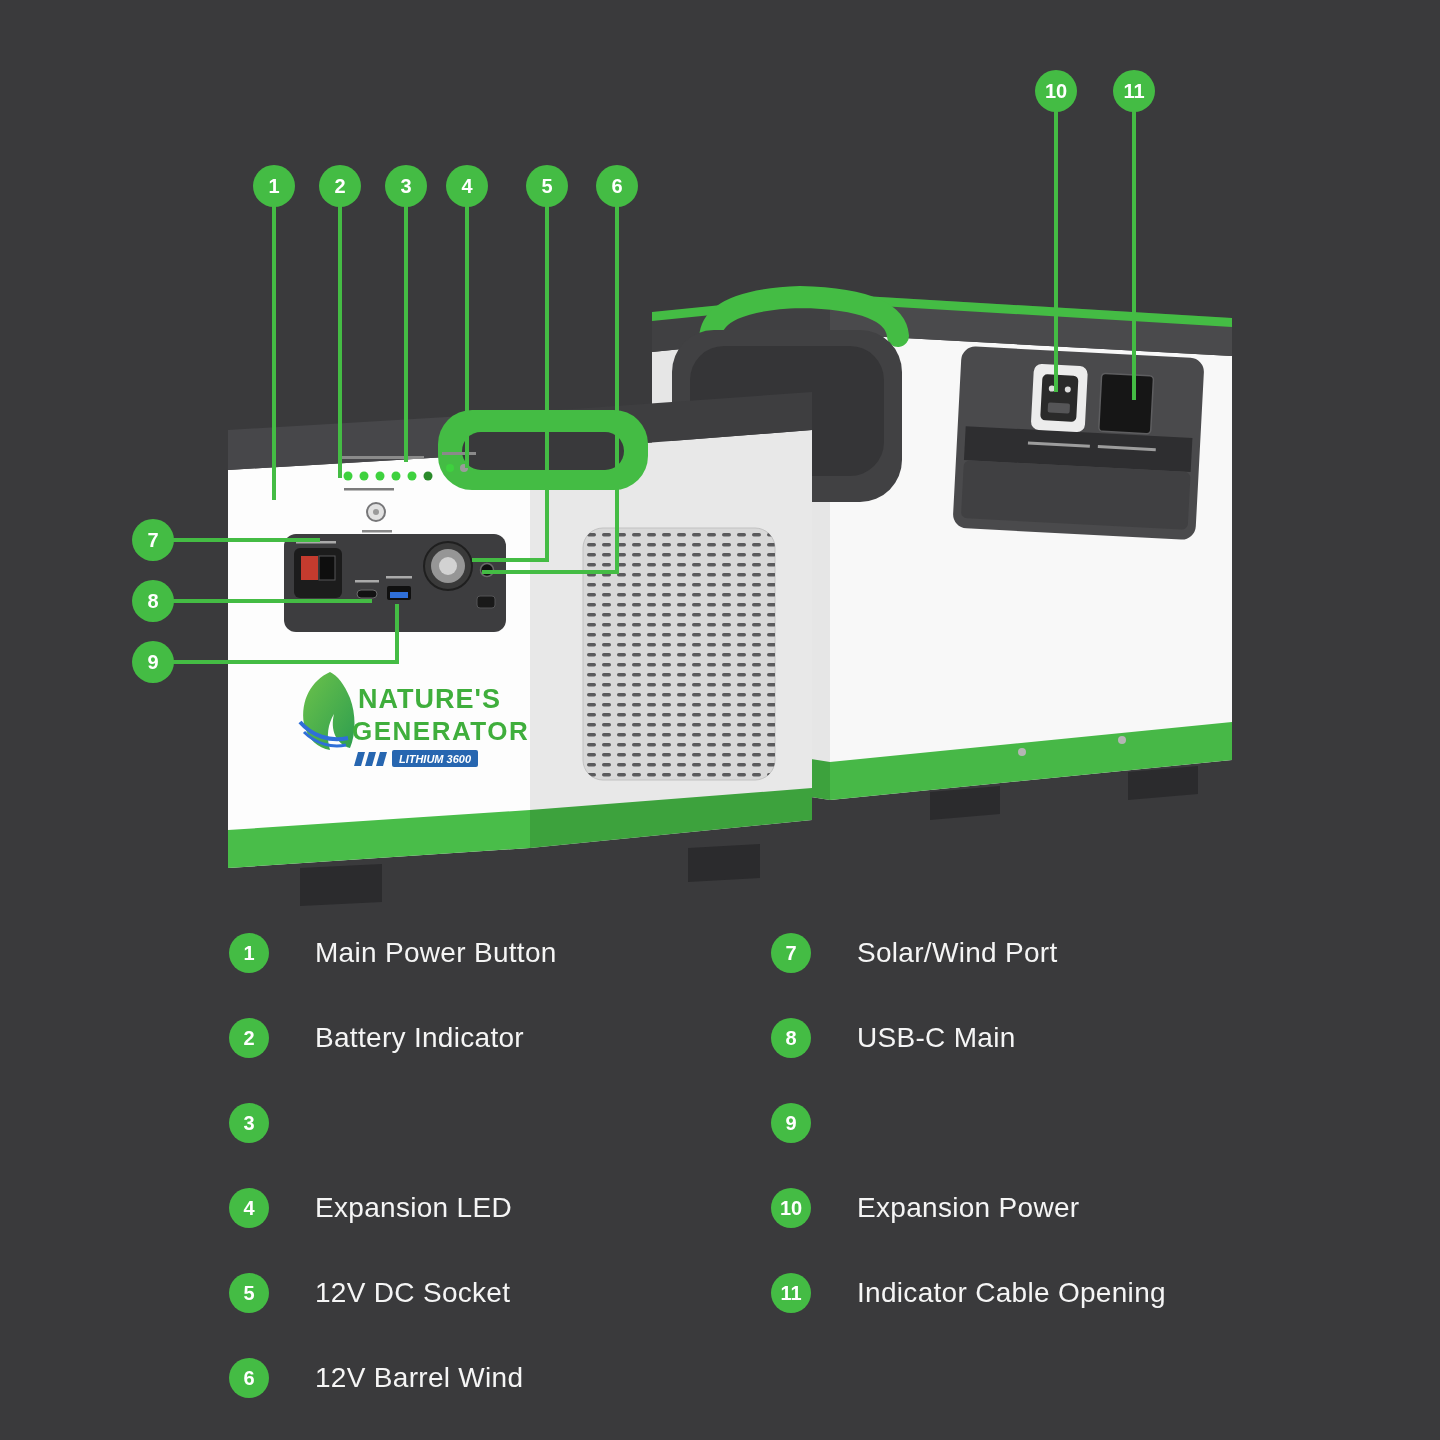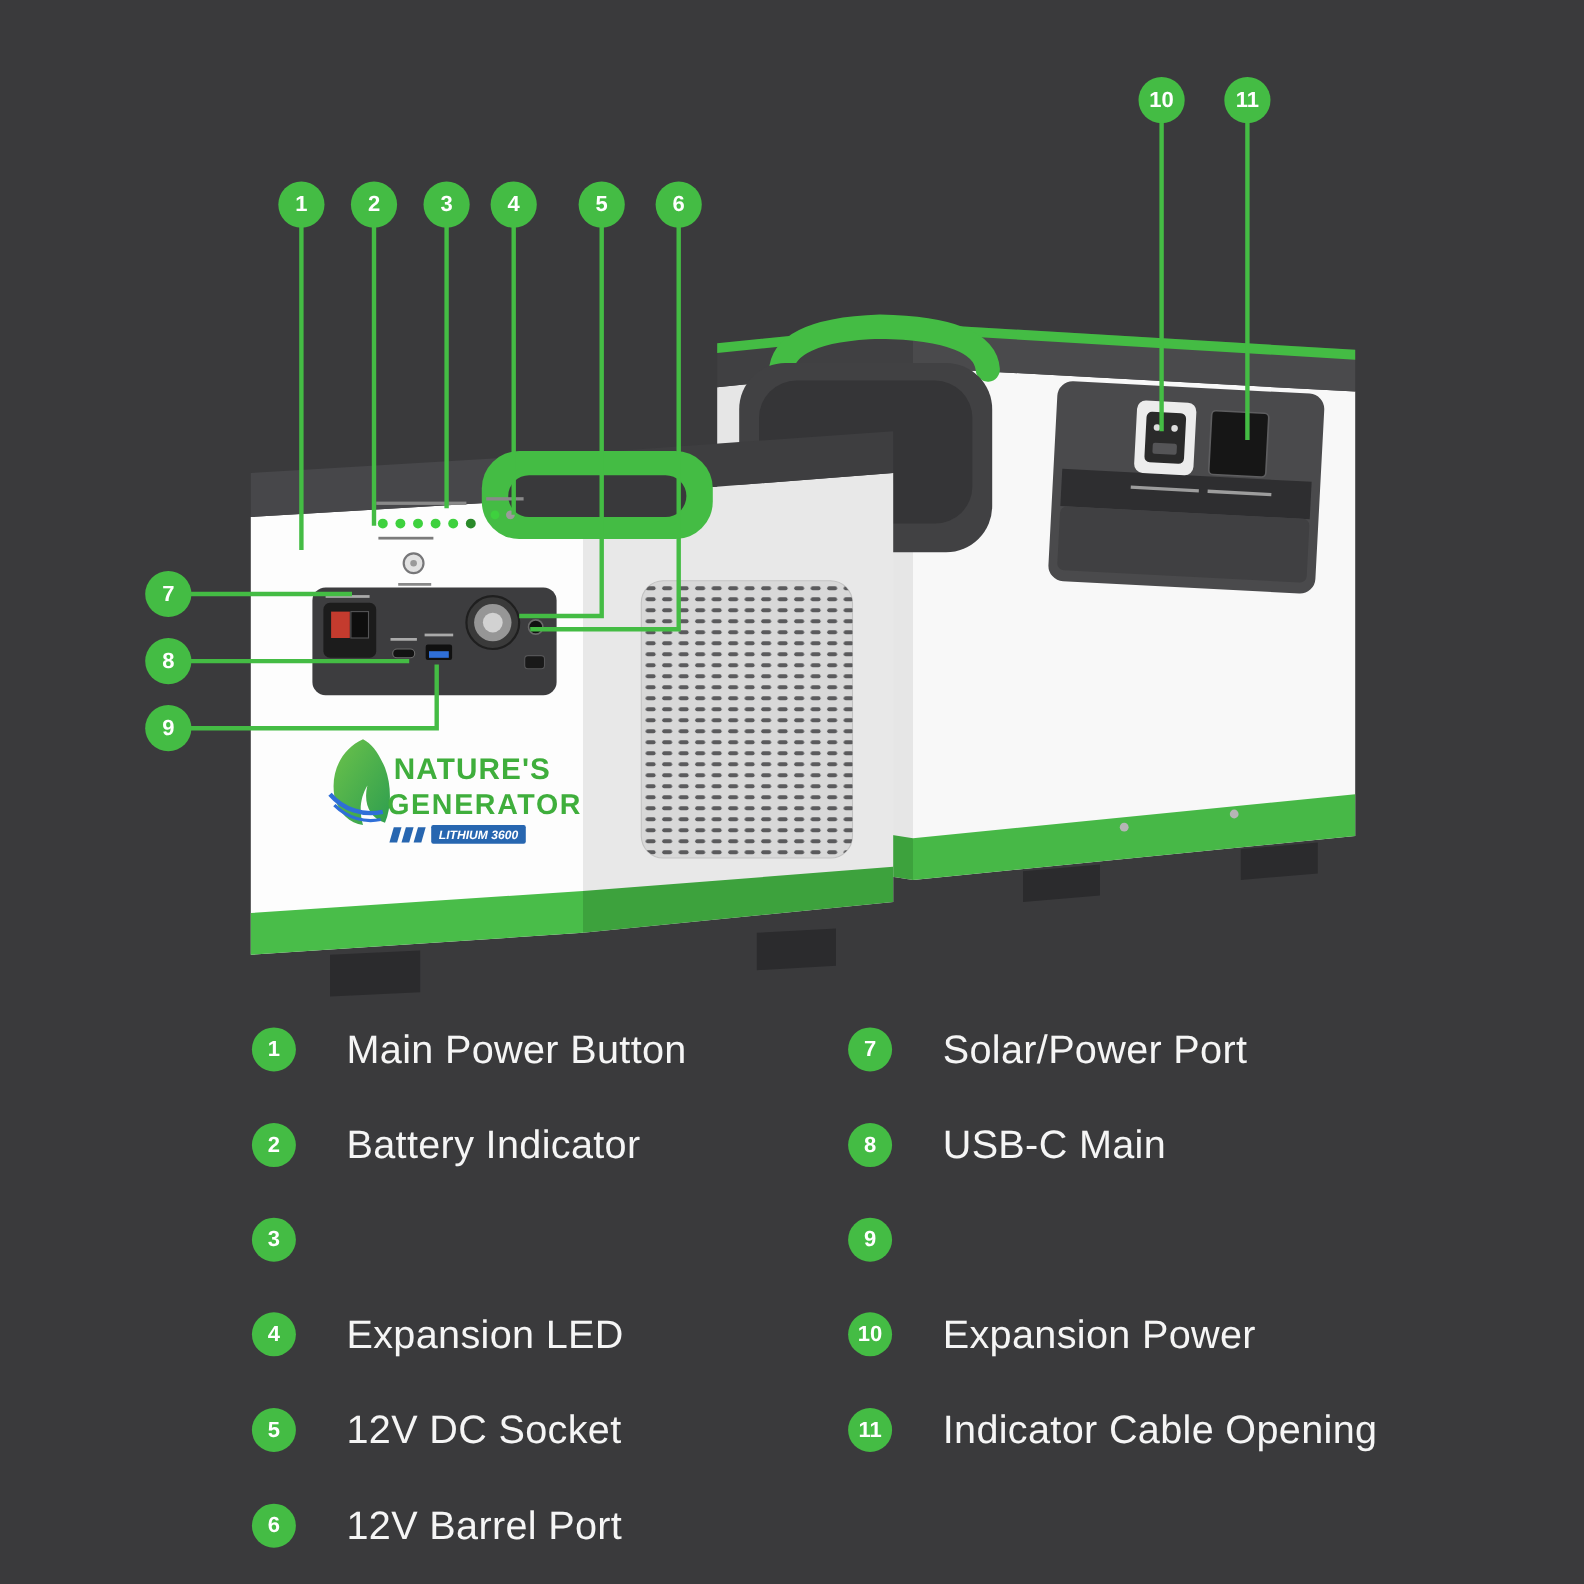--- a/index.html
+++ b/index.html
@@ -14,21 +14,21 @@
     background:#44bc44;color:#ffffff;display:flex;align-items:center;justify-content:center;
     font-size:20px;font-weight:bold;line-height:1;
   }
   .legend-col{position:absolute;display:flex;flex-direction:column;gap:45px;}
   .legend-row{display:flex;align-items:center;gap:46px;}
   .badge{
     width:40px;height:40px;border-radius:50%;background:#44bc44;color:#fff;
     display:flex;align-items:center;justify-content:center;
     font-size:20px;font-weight:bold;flex:0 0 auto;
   }
-  .legend-label{color:#f5f5f5;font-size:36px;letter-spacing:0.3px;white-space:nowrap;}
+  .legend-label{color:#f5f5f5;font-size:28px;letter-spacing:0.3px;white-space:nowrap;}
 </style>
 </head>
 <body>
 
 <div class="canvas">
 
   <svg class="scene-svg" viewBox="0 0 1440 1440">
     <defs>
       <pattern id="vents" width="15" height="10" patternUnits="userSpaceOnUse">
         <rect x="2" y="3" width="9" height="3.5" rx="1.7" fill="#5a5a5c"></rect>
@@ -207,28 +207,28 @@
     <div class="legend-row">
       <div class="badge">4</div>
       <div class="legend-label">Expansion LED</div>
     </div>
     <div class="legend-row">
       <div class="badge">5</div>
       <div class="legend-label">12V DC Socket</div>
     </div>
     <div class="legend-row">
       <div class="badge">6</div>
-      <div class="legend-label">12V Barrel Port</div>
+      <div class="legend-label">12V Barrel Wind</div>
     </div>
   </div>
 
   <div class="legend-col" style="left:771px;top:933px">
     <div class="legend-row">
       <div class="badge">7</div>
-      <div class="legend-label">Solar/Power Port</div>
+      <div class="legend-label">Solar/Wind Port</div>
     </div>
     <div class="legend-row">
       <div class="badge">8</div>
       <div class="legend-label">USB-C Main</div>
     </div>
     <div class="legend-row">
       <div class="badge">9</div>
     </div>
     <div class="legend-row">
       <div class="badge">10</div>

